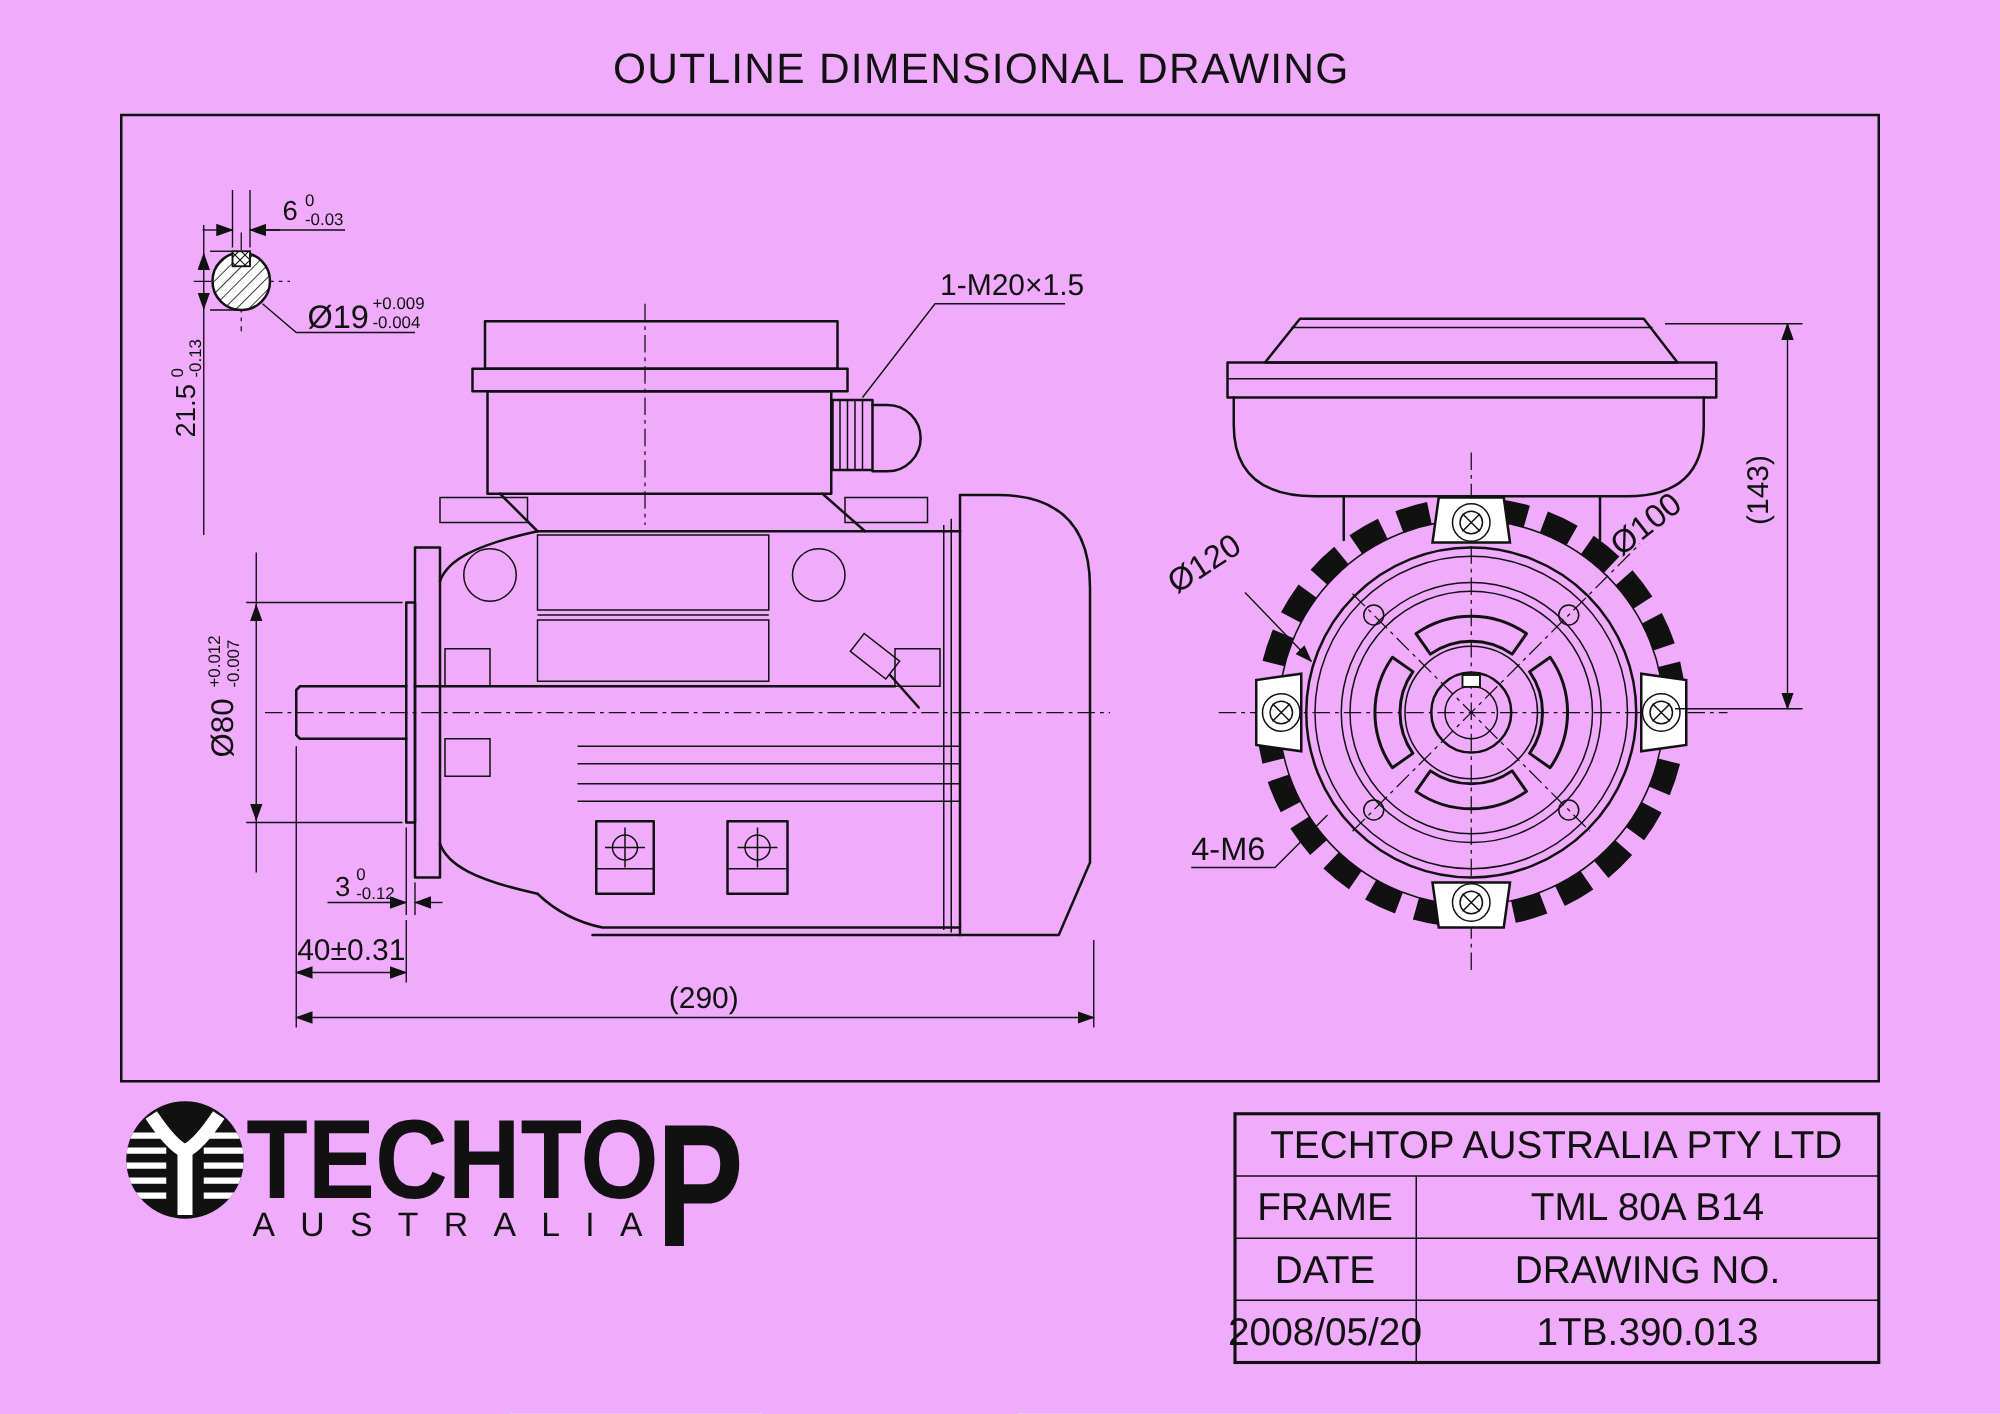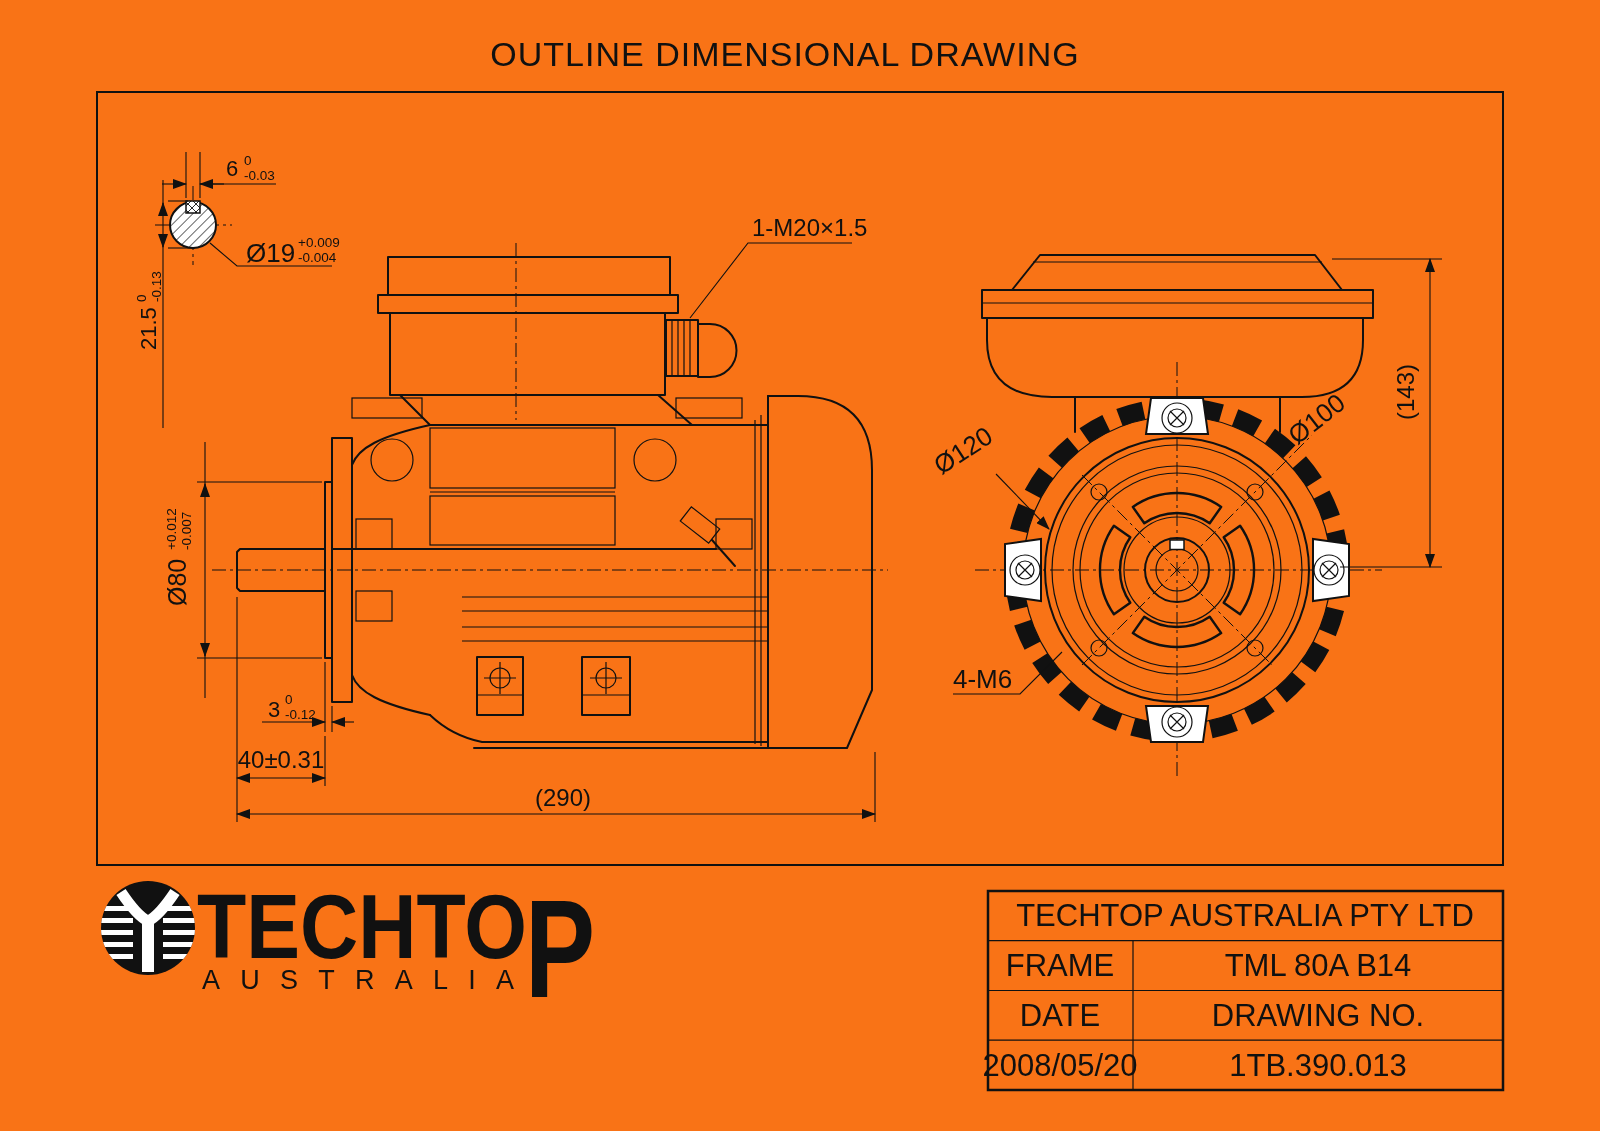--- a/index.html
+++ b/index.html
@@ -1,16 +1,16 @@
 <!DOCTYPE html>
 <html><head>
 <meta charset="utf-8">
 <style>
   html,body{margin:0;padding:0;background:#e8e8e8;}
-  .page{position:relative;width:1600px;height:1131px;background:#f97316;
+  .page{position:relative;width:1600px;height:1131px;background:#f0abfc;
         font-family:"Liberation Sans",sans-serif;}
   svg text{font-family:"Liberation Sans",sans-serif;fill:#111;}
   .ln{stroke:#111;fill:none;stroke-width:2;stroke-linejoin:round;stroke-linecap:round;}
   .ln2{stroke:#111;fill:none;stroke-width:2.4;stroke-linejoin:round;}
   .tn{stroke:#111;fill:none;stroke-width:1.2;}
   .cl{stroke:#111;fill:none;stroke-width:1;stroke-dasharray:14 4 3 4;}
   .dim{stroke:#111;fill:none;stroke-width:1.1;}
 </style>
 </head>
 <body>

